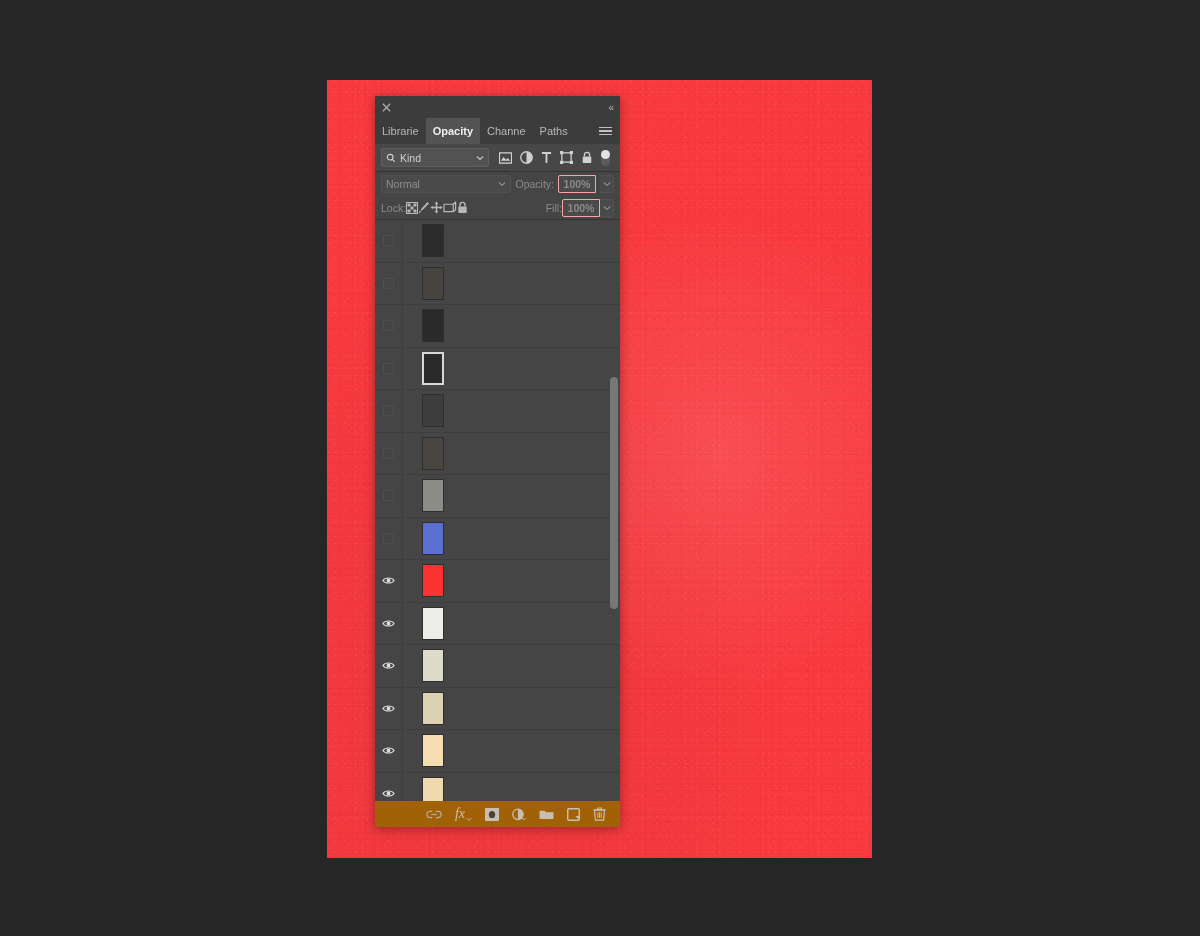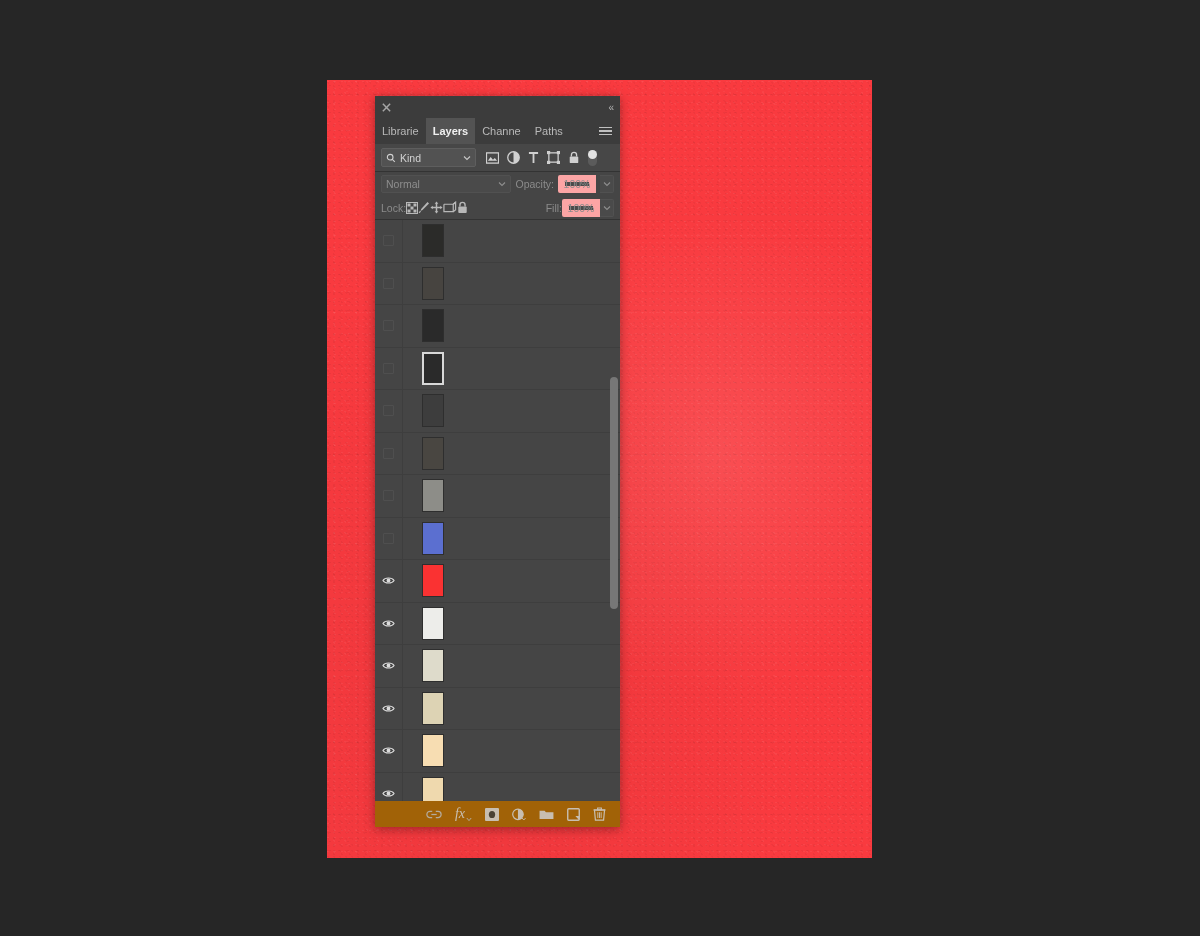--- a/index.html
+++ b/index.html
@@ -111,21 +111,21 @@
     height: 28px;
     background: #474747;
     display: flex;
     align-items: center;
     padding: 0 6px;
     gap: 4px;
     flex: 0 0 auto;
     border-bottom: 1px solid #333;
   }
   .kind-select {
-    width: 95px;
+    width: 108px;
     height: 19px;
     background: #525252;
     border: 1px solid #5e5e5e;
     border-radius: 2px;
     display: flex;
     align-items: center;
     padding: 0 4px;
     gap: 4px;
     cursor: pointer;
   }
@@ -162,24 +162,24 @@
     padding: 0 4px;
     color: #8e8e8e;
     font-size: 10.5px;
     cursor: pointer;
     gap: 24px;
   }
   .blend-select .caret { margin-left: auto; }
   .dim-label { color: #8b8b8b; font-size: 10.5px; white-space: nowrap; }
   .num-field {
     width: 38px; height: 18px;
-    background: #4a4a4a; border: 7px solid #fca5a5;
+    background: #4a4a4a; border: 1px solid #fca5a5;
     border-radius: 2px 0 0 2px;
     display: flex; align-items: center; justify-content: center;
-    color: #8b8b8b; font-size: 10.5px; cursor: text;
+    color: #8b8b8b; font-size: 10.5px; cursor: text; font-weight: bold;
   }
   .num-caret {
     width: 14px; height: 18px;
     background: #4a4a4a; border: 1px solid #515151; border-left: none;
     border-radius: 0 2px 2px 0;
     display: flex; align-items: center; justify-content: center;
     cursor: pointer;
   }
 
   
@@ -276,21 +276,21 @@
       <path d="M2 2 L10 10 M10 2 L2 10" stroke="#cfcfcf" stroke-width="1.6" fill="none"></path>
     </svg>
     <span class="collapse-ic">«</span>
   </div>
 
   <div class="tab-strip">
     <div class="tab">
       <span>Librarie</span>
     </div>
     <div class="tab active">
-      <span>Layers</span>
+      <span>Opacity</span>
     </div>
     <div class="tab">
       <span>Channe</span>
     </div>
     <div class="tab">
       <span>Paths</span>
     </div>
     <div class="tab-menu">
       <span class="hamburger">
         <span></span>

